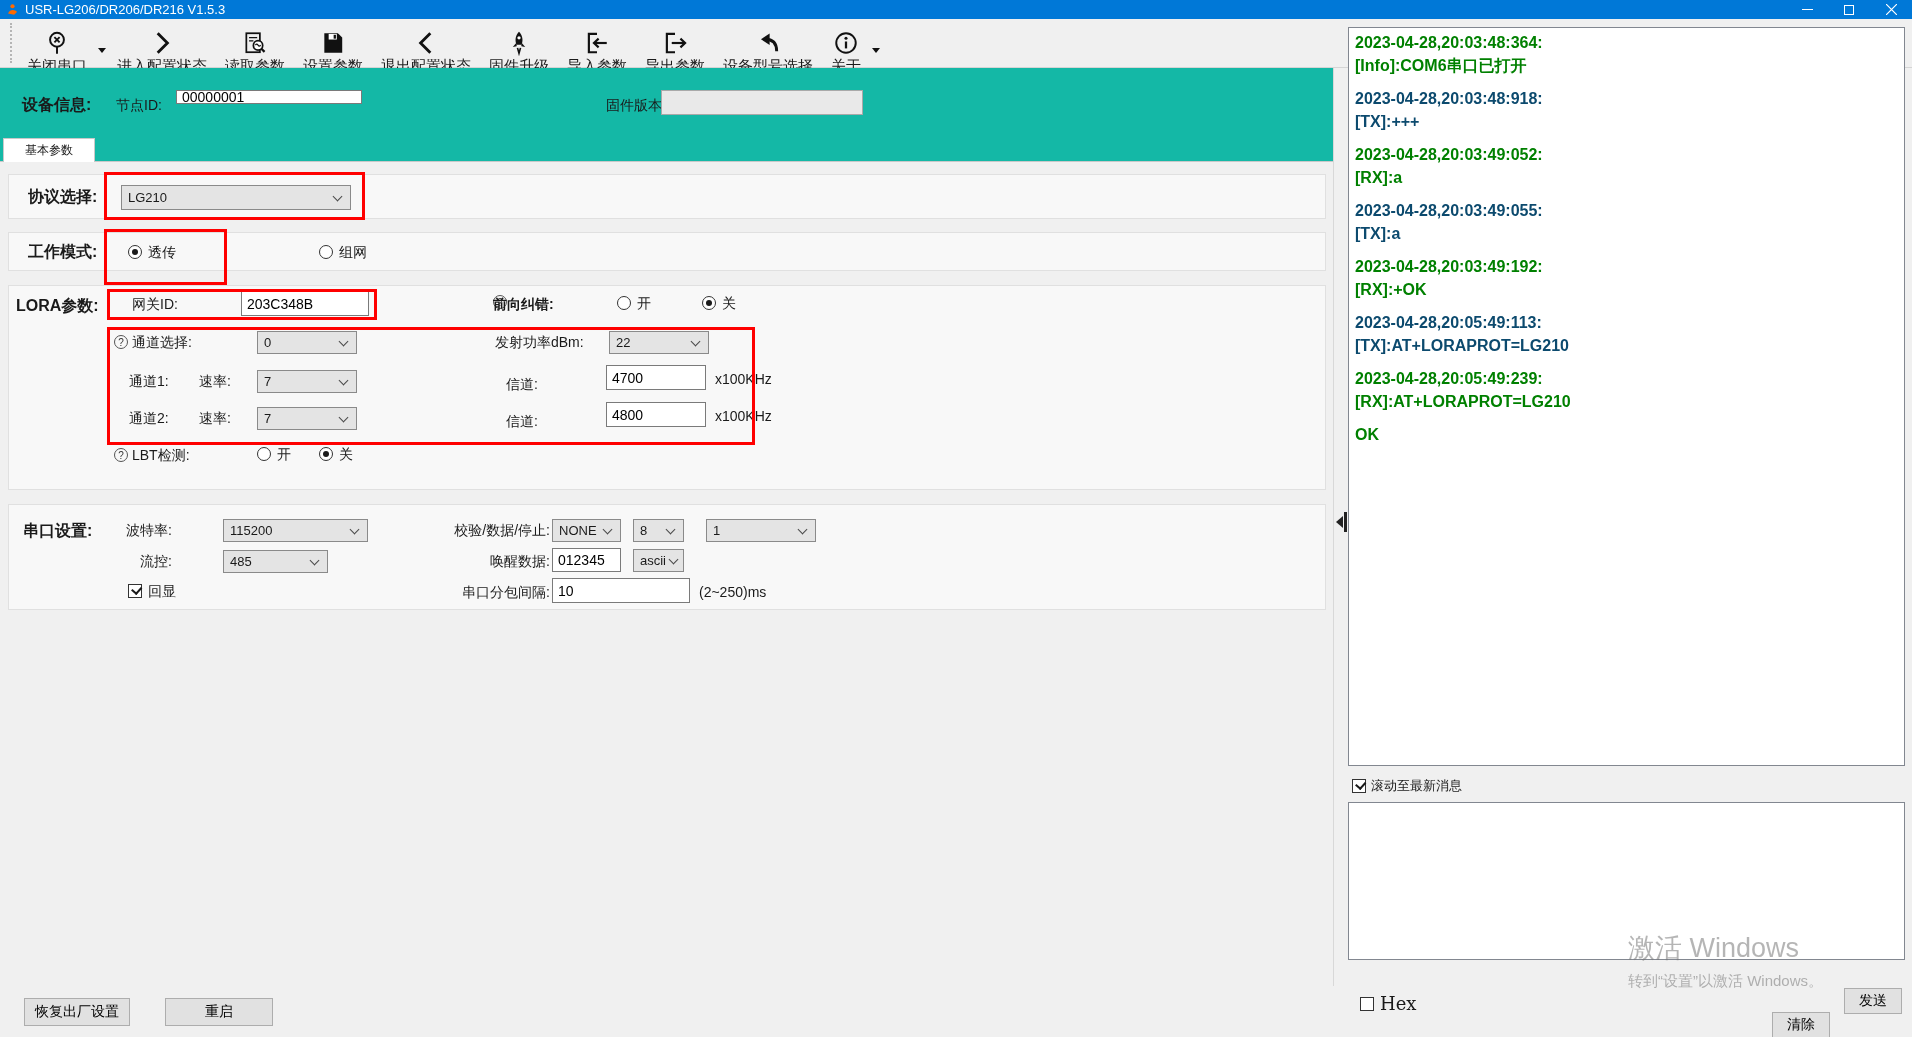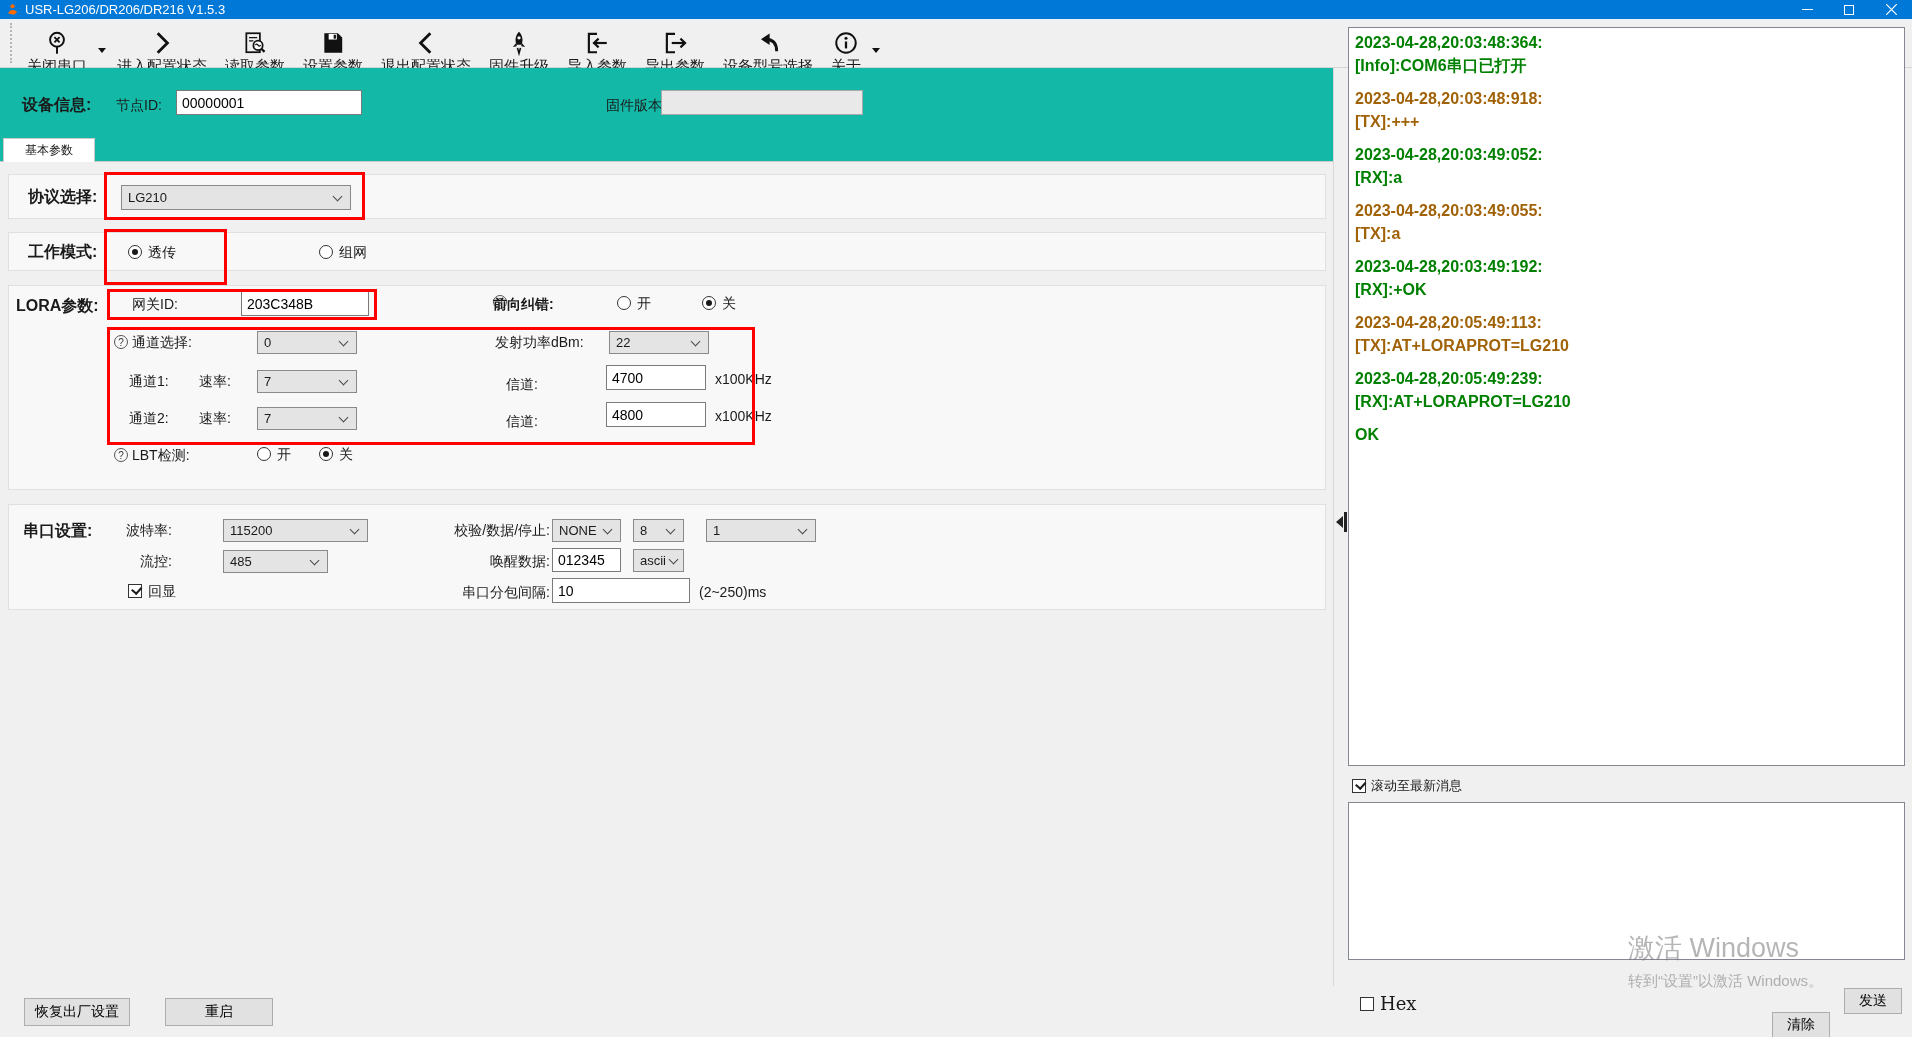--- a/index.html
+++ b/index.html
@@ -71,21 +71,21 @@
   .splitter { position:absolute; left:1333px; top:68px; width:14px; height:918px; background:#f0f0f0;
     border-left:1px solid #d8d8d8; }
   .split-handle { position:absolute; left:2px; top:448px; width:0; height:0;
     border-top:6px solid transparent; border-bottom:6px solid transparent; border-right:7px solid #222; }
   .split-bar { position:absolute; left:10px; top:444px; width:3px; height:20px; background:#222; }
 
   
   .logbox { position:absolute; left:1348px; top:27px; width:557px; height:739px; background:#fff;
     border:1px solid #828790; overflow:hidden; padding:3px 6px; }
   .log-entry { font-weight:bold; font-size:16px; line-height:23px; margin-bottom:10px; white-space:pre-wrap; }
-  .green { color:#008000; } .blue { color:#a16207; }
+  .green { color:#008000; } .blue { color:#0c4a6e; }
 
   .scrollchk { position:absolute; left:1352px; top:777px; display:flex; align-items:center; font-size:13px; gap:5px; }
   .sendbox { position:absolute; left:1348px; top:802px; width:557px; height:158px; background:#fff;
     border:1px solid #828790; }
   .hexchk { position:absolute; left:1360px; top:993px; display:flex; align-items:center; gap:6px;
     font-size:18px; font-family:"DejaVu Serif",serif; }
 
   .watermark { position:absolute; left:1628px; top:930px; color:rgba(120,120,120,.55); z-index:6; pointer-events:none; }
   .watermark .w1 { font-size:27px; font-weight:300; }
   .watermark .w2 { font-size:15px; margin-top:6px; }
@@ -234,21 +234,21 @@
   </div>
   <div class="tb-caret">
       <span class="caret-shape"></span>
     </div>
 </div>
 
 <div class="main">
 
   <span class="abs lbl-b" style="left:22px; top:27px;">设备信息:</span>
   <span class="abs lbl" style="left:116px; top:29px;">节点ID:</span>
-  <input class="abs ti" style="left: 176px; top: 22px; width: 186px; height: 25px;" value="00000001">
+  <input class="abs ti" style="left: 176px; top: 22px; width: 186px; height: 14px;" value="00000001">
   <span class="abs lbl" style="left:606px; top:29px;">固件版本:</span>
   <input class="abs ti dis" style="left: 661px; top: 22px; width: 202px; height: 25px;" value="">
 
   <div class="tabstrip-line"></div>
   <div class="tab">
     <span>基本参数</span>
   </div>
   <div class="tab-panel"></div>
 
   <div class="section" style="top:106px; height:45px;">

